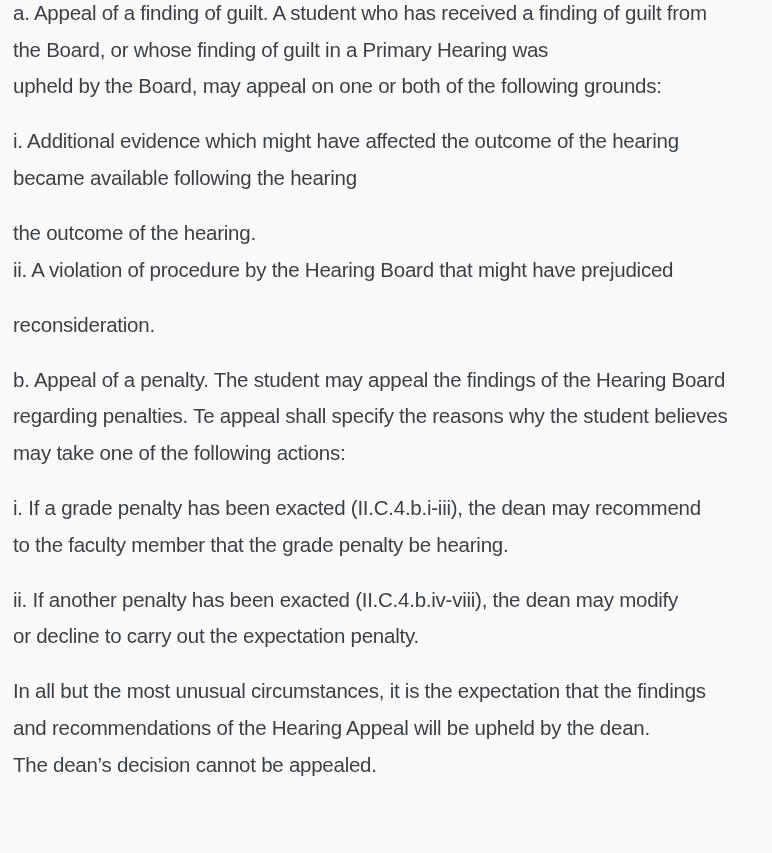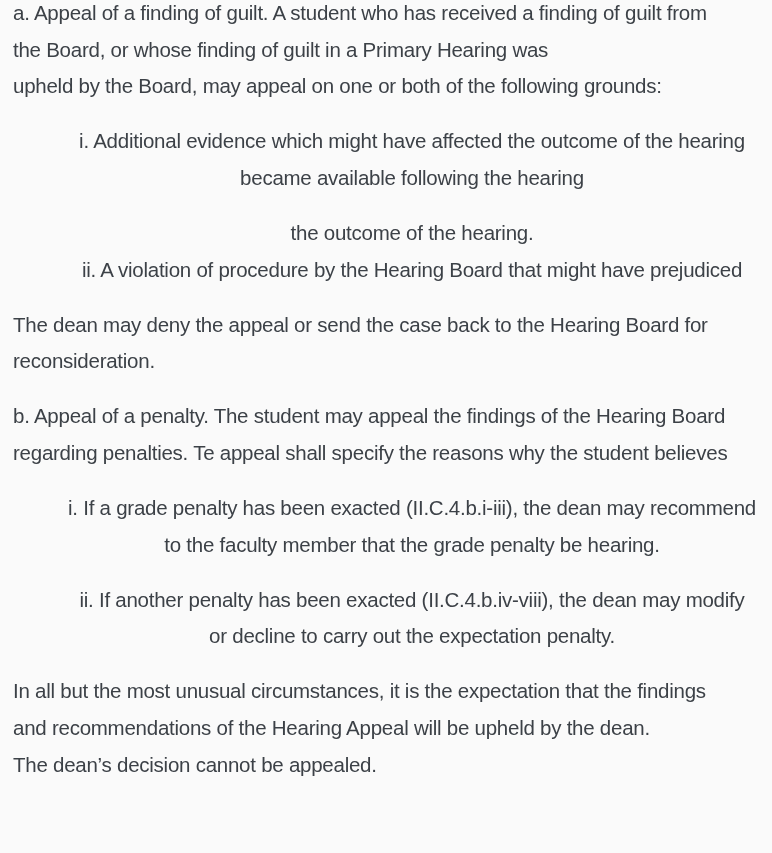--- a/index.html
+++ b/index.html
@@ -19,22 +19,20 @@
     font-family: "Liberation Sans", sans-serif;
     font-size: 20.5px;
     line-height: 36.6px;
     letter-spacing: -0.25px;
     color: #3c4147;
   }
   .para {
     margin: 0 0 18.5px 0;
   }
   .para.indent {
-    margin-left: 51px;
-    text-align: center;
   }
   .line {
     display: block;
     white-space: nowrap;
   }
 </style>
 </head>
 <body>
 
 <div class="doc">
@@ -49,27 +47,27 @@
     <span class="line">i. Additional evidence which might have affected the outcome of the hearing</span>
     <span class="line">became available following the hearing</span>
   </p>
 
   <p class="para indent">
     <span class="line">the outcome of the hearing.</span>
     <span class="line">ii. A violation of procedure by the Hearing Board that might have prejudiced</span>
   </p>
 
   <p class="para">
-    <span class="line">The dean may deny the appeal or send the case back to the Hearing Board for</span>
     <span class="line">reconsideration.</span>
   </p>
 
   <p class="para">
     <span class="line">b. Appeal of a penalty. The student may appeal the findings of the Hearing Board</span>
     <span class="line">regarding penalties. Te appeal shall specify the reasons why the student believes</span>
+    <span class="line">may take one of the following actions:</span>
   </p>
 
   <p class="para indent">
     <span class="line">i. If a grade penalty has been exacted (II.C.4.b.i-iii), the dean may recommend</span>
     <span class="line">to the faculty member that the grade penalty be hearing.</span>
   </p>
 
   <p class="para indent">
     <span class="line">ii. If another penalty has been exacted (II.C.4.b.iv-viii), the dean may modify</span>
     <span class="line">or decline to carry out the expectation penalty.</span>

